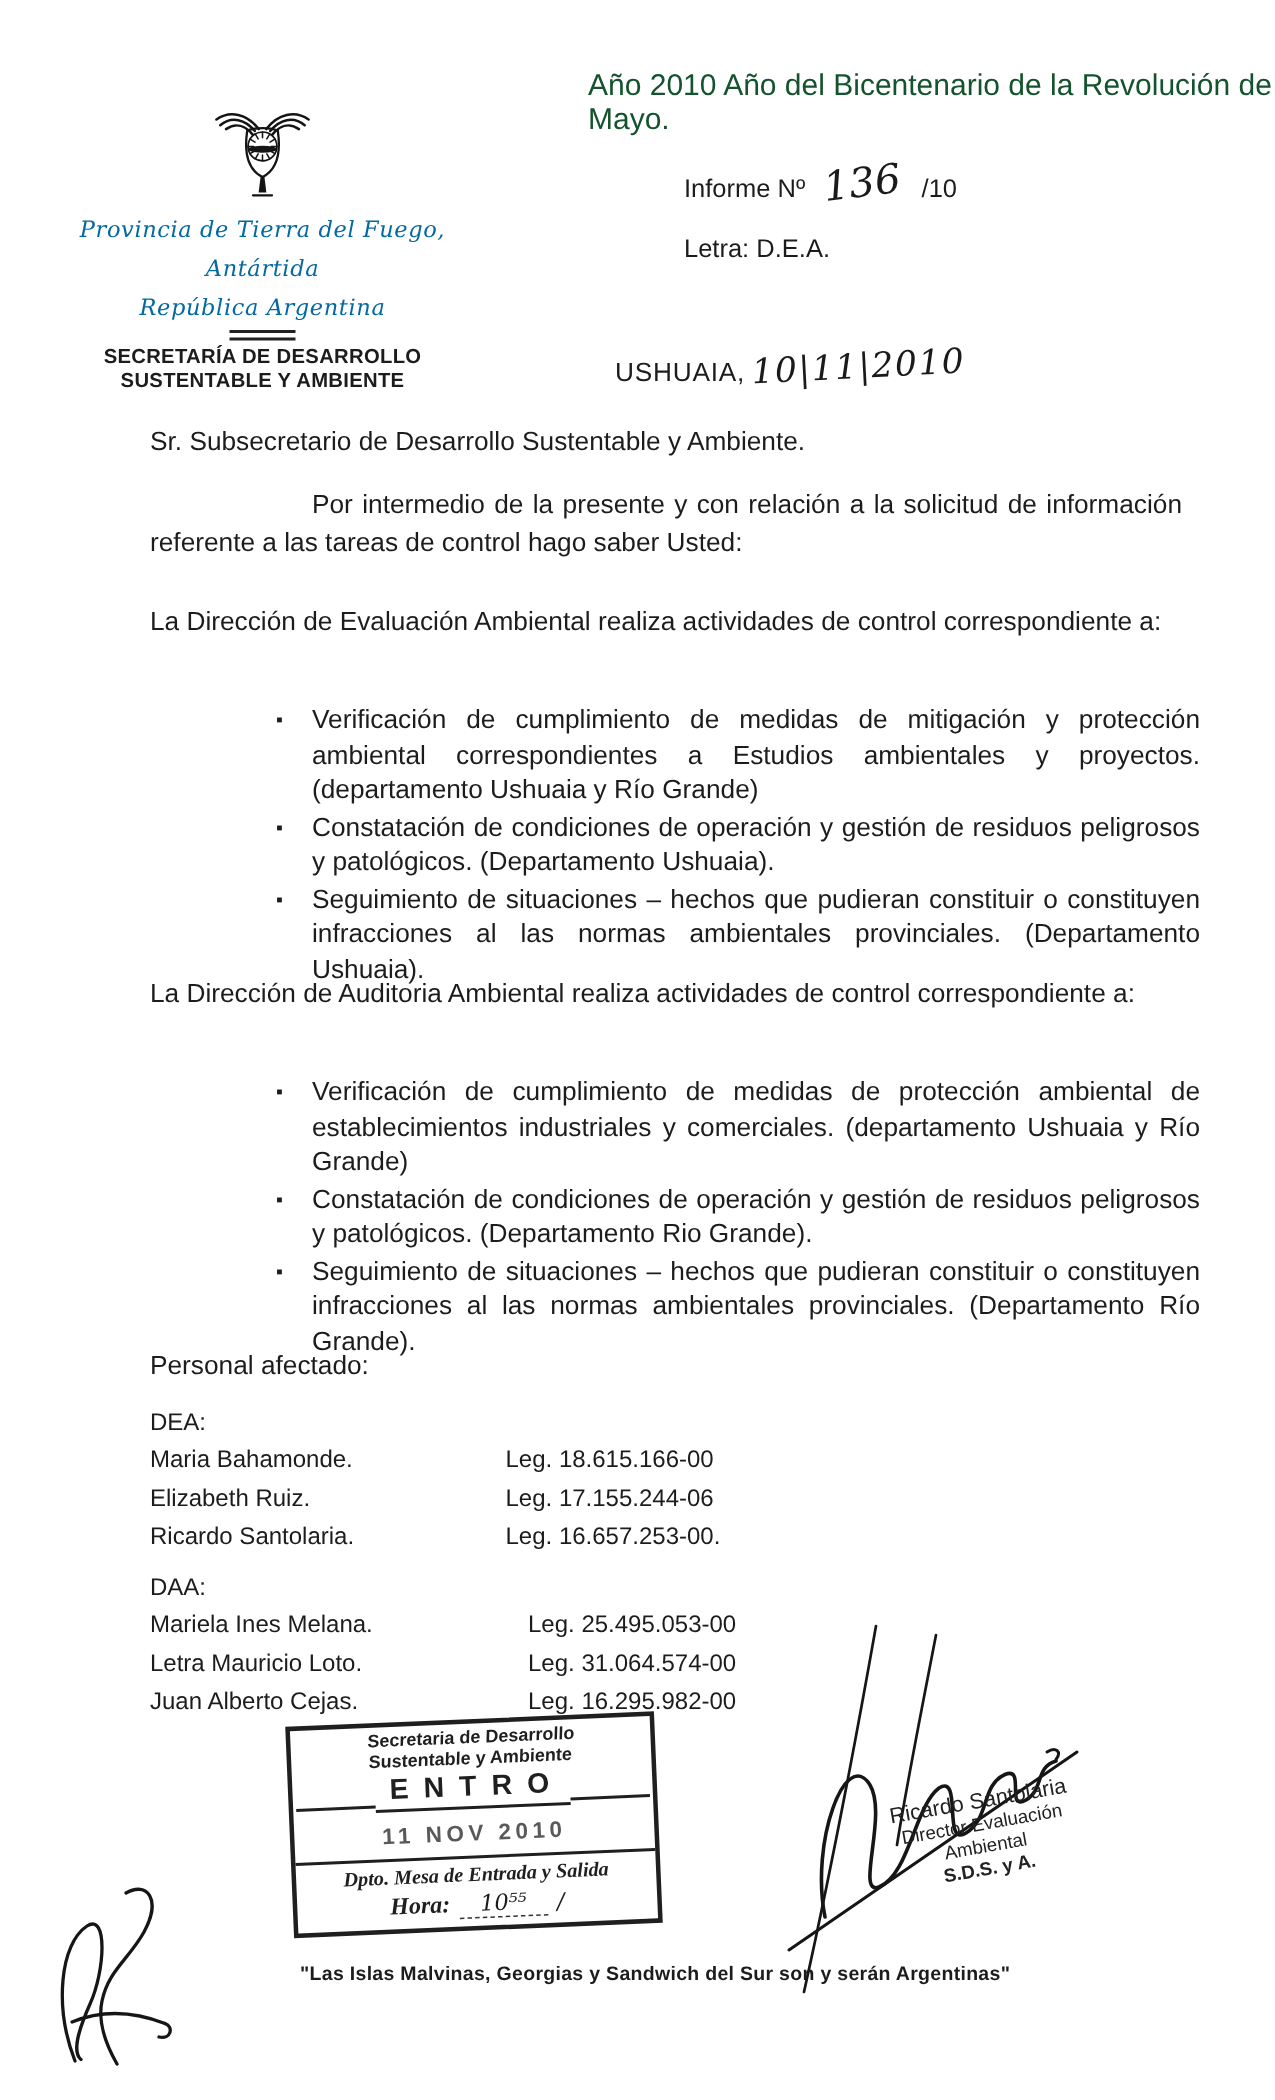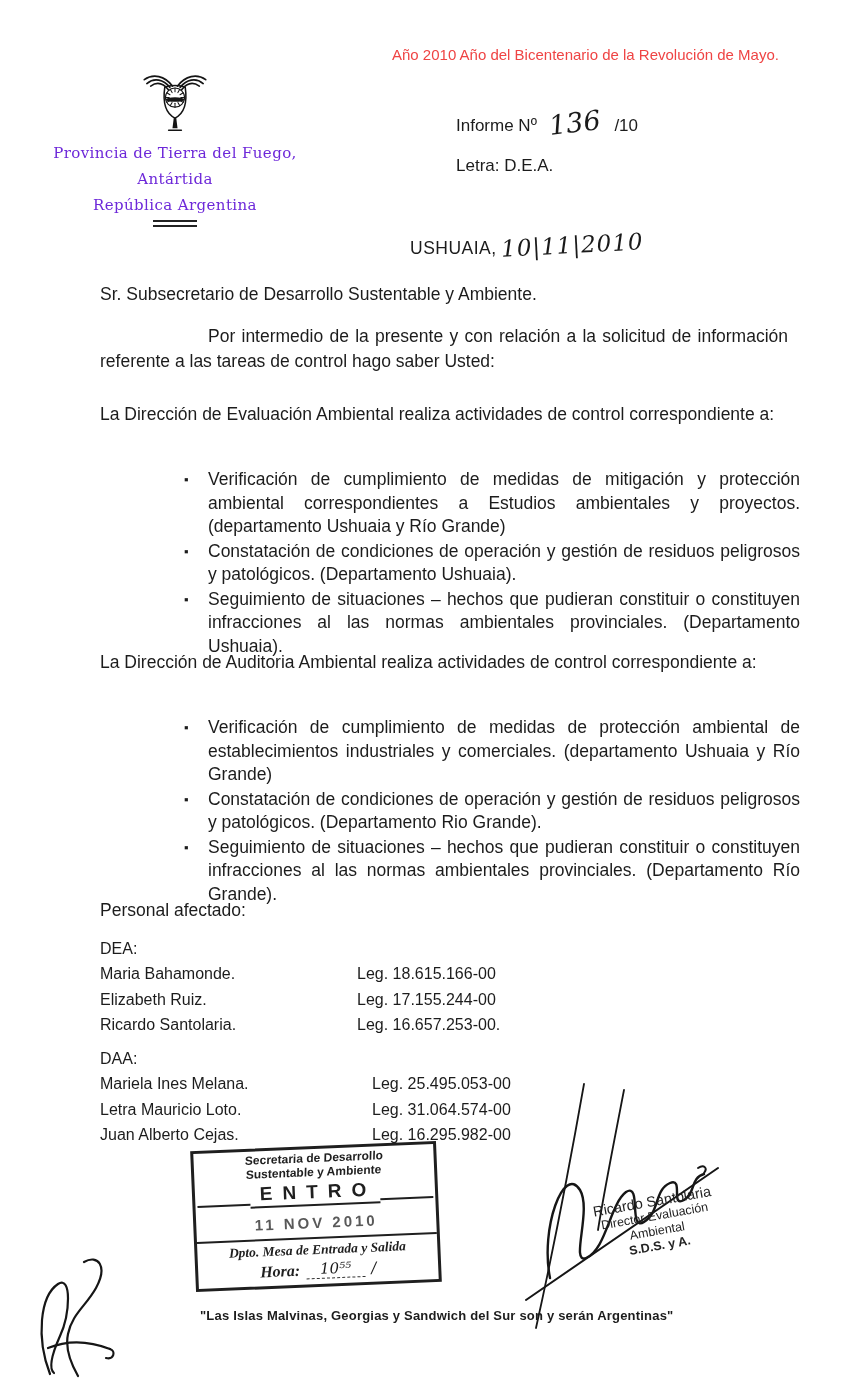--- a/index.html
+++ b/index.html
@@ -1,45 +1,45 @@
 <!DOCTYPE html>
 <html><head>
 <meta charset="utf-8">
 <style>
   html,body{margin:0;padding:0;background:#d9d9d9;}
   .page{position:relative;width:850px;height:1400px;margin:0 auto;background:#ffffff;
         font-family:"Liberation Sans",sans-serif;color:#1c1c1c;overflow:hidden;}
   .abs{position:absolute;}
   
-  .motto{font-size:15px;color:#ef4444;}
+  .motto{font-size:20px;color:#14532d;}
   
   .letterhead{left:25px;top:72px;width:300px;text-align:center;}
   .crest{display:block;margin:0 auto;width:78px;height:64px;}
-  .script-lines{margin-top:4px;font-family:"DejaVu Serif",serif;
-                font-size:15px;line-height:26px;letter-spacing:.4px;color:#6d28d9;}
+  .script-lines{margin-top:4px;font-family:"DejaVu Serif",serif;font-style:italic;
+                font-size:15px;line-height:26px;letter-spacing:.4px;color:#0369a1;}
   .lh-bar{width:44px;margin:2px auto 0 auto;border-top:2px solid #222;border-bottom:2px solid #222;height:3px;}
   .secretariat{margin-top:3px;font-weight:bold;font-size:13.5px;line-height:16px;letter-spacing:.2px;}
   
   .informe-row{left:456px;top:116px;display:flex;align-items:flex-start;font-size:17px;}
   .hand{font-family:"DejaVu Serif",serif;font-style:italic;color:#1a1a1a;}
   .informe-num{font-size:27px;line-height:22px;margin:-4px 8px 0 12px;transform:rotate(-7deg);}
   .informe-suffix{margin-left:6px;}
   .letra{left:456px;top:156px;font-size:17px;}
   .city-row{left:410px;top:238px;display:flex;align-items:flex-start;font-size:17.5px;letter-spacing:.5px;justify-content:flex-end;}
   .date-hand{font-size:23px;line-height:20px;margin:-3px 0 0 4px;transform:rotate(-3deg);letter-spacing:1px;}
   
   .bodyblock{left:100px;width:688px;font-size:17.5px;line-height:24.5px;}
   .just{text-align:justify;text-align-last:left;}
   .indent{text-indent:108px;}
   ul.bullets{margin:16px;padding:0 0 0 92px;list-style:none;width:592px;line-height:23.5px;}
   ul.bullets li{position:relative;text-align:justify;text-align-last:left;margin:0 0 1px 0;}
   ul.bullets li::before{content:"▪";position:absolute;left:-24px;top:0;font-size:13px;}
   
   .pgroup{left:100px;font-size:16px;line-height:25.3px;}
-  .prow{display:flex;gap:20px;}
+  .prow{display:flex;}
   .pname{width:237px;}
   .daa .pname{width:252px;}
   
   .stamp{left:193px;top:1146px;width:240px;border:3px solid #1f1f1f;transform:rotate(-2.4deg);
          background:rgba(255,255,255,.0);color:#1f1f1f;}
   .stamp-org{padding-top:3px;text-align:center;font-size:12px;line-height:13.5px;font-weight:600;
              transform:skewX(-4deg);}
   .entro-row{display:flex;align-items:flex-end;margin-top:2px;padding:0 2px;}
   .entro-row .eline{flex:1;border-bottom:2px solid #1f1f1f;margin-bottom:3px;}
   .entro{border-bottom:2px solid #1f1f1f;padding:0 4px 1px 10px;letter-spacing:10px;
@@ -96,20 +96,24 @@
       </g>
       <ellipse cx="60" cy="43" rx="15" ry="3.6" fill="#141414" stroke="none"></ellipse>
       <path d="M58 72 L62 72 L64 88 L56 88 Z" fill="#141414" stroke="none"></path>
       <path d="M50 91 H70" stroke-width="2.2"></path>
     </svg>
     <div class="script-lines">
       <div>Provincia de Tierra del Fuego, Antártida</div>
       <div>República Argentina</div>
     </div>
     <div class="lh-bar"></div>
+    <div class="secretariat">
+      <div>SECRETARÍA DE DESARROLLO</div>
+      <div>SUSTENTABLE Y AMBIENTE</div>
+    </div>
   </div>
 
   <div class="abs informe-row">
     <span>Informe Nº</span>
     <span class="hand informe-num">136</span>
     <span class="informe-suffix">/10</span>
   </div>
   <div class="abs letra">Letra: D.E.A.</div>
 
   <div class="abs city-row">
@@ -142,21 +146,21 @@
   <div class="abs bodyblock" style="top:898px;">Personal afectado:</div>
 
   <div class="abs pgroup" style="top:936px;">
     <div>DEA:</div>
     <div class="prow">
       <span class="pname">Maria Bahamonde.</span>
       <span>Leg. 18.615.166-00</span>
     </div>
     <div class="prow">
       <span class="pname">Elizabeth Ruiz.</span>
-      <span>Leg. 17.155.244-00</span>
+      <span>Leg. 17.155.244-06</span>
     </div>
     <div class="prow">
       <span class="pname">Ricardo Santolaria.</span>
       <span>Leg. 16.657.253-00.</span>
     </div>
   </div>
 
   <div class="abs pgroup daa" style="top:1046px;">
     <div>DAA:</div>
     <div class="prow">

